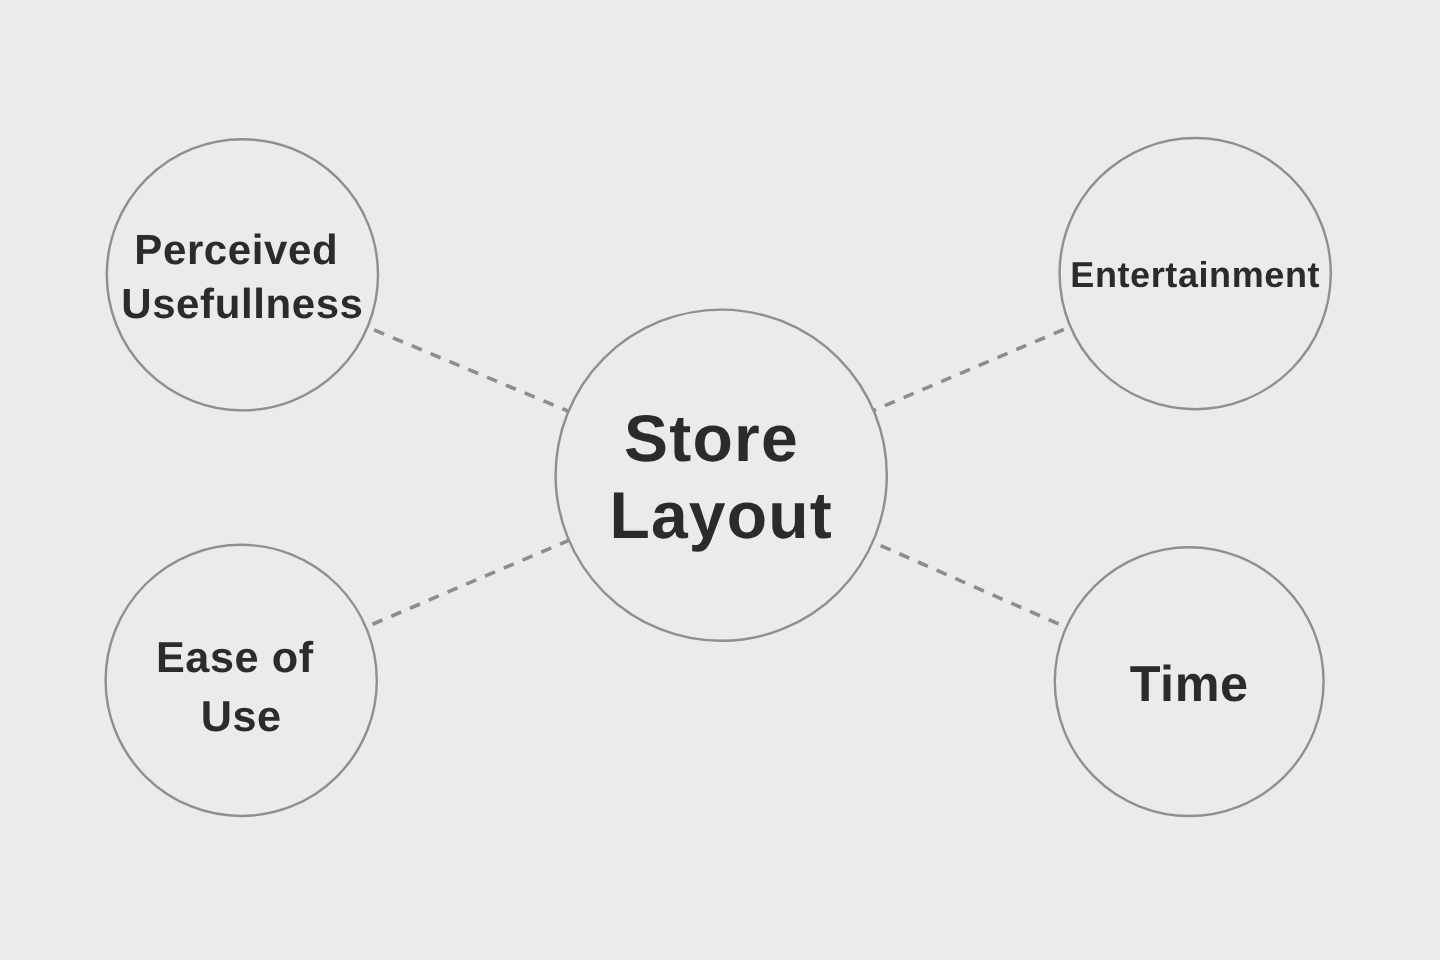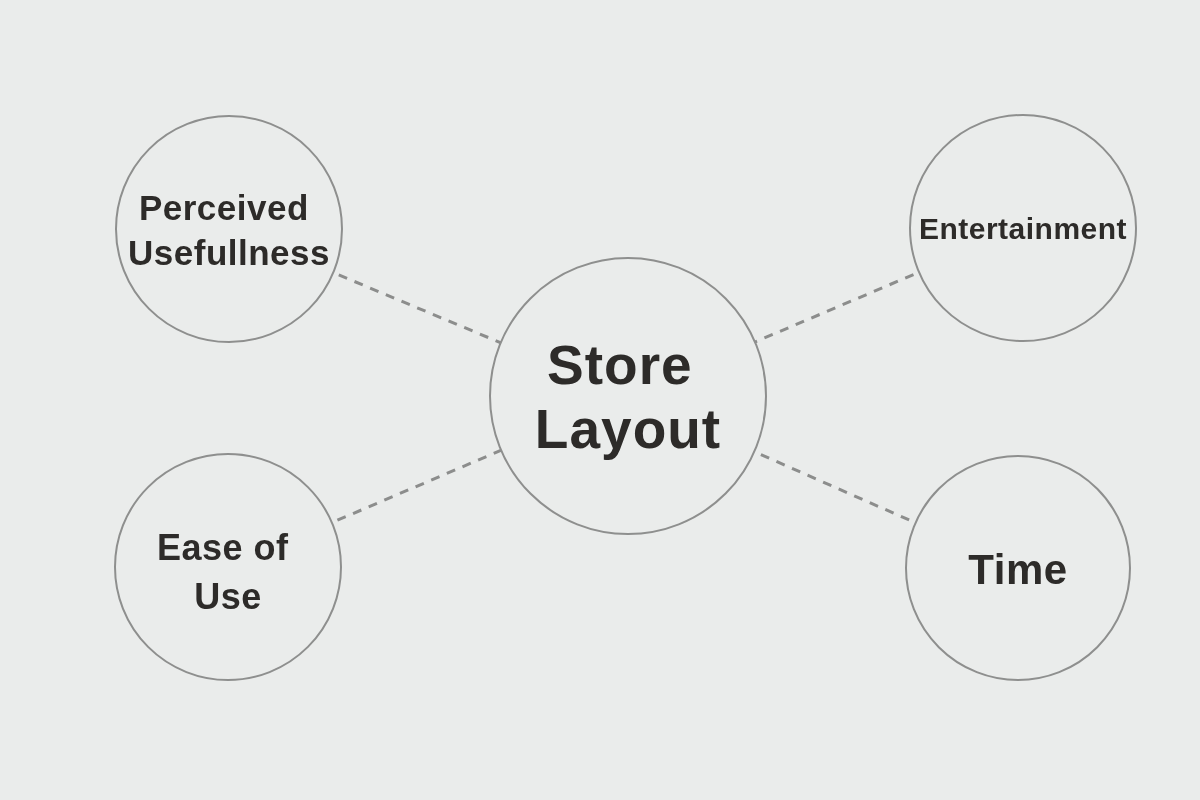--- a/index.html
+++ b/index.html
@@ -12,21 +12,20 @@
   body{
     background:var(--bg);
     font-family:"Liberation Sans", sans-serif;
   }
   .stage{
     position:relative;
     width:1112px;
     height:800px;
     background:var(--bg);
     overflow:hidden;
-    padding-left:27px;
   }
   svg{display:block;}
   .connector{
     stroke:var(--connector);
     stroke-width:3;
     stroke-dasharray:9 8;
     fill:none;
   }
   .node-circle{
     fill:var(--bg);

